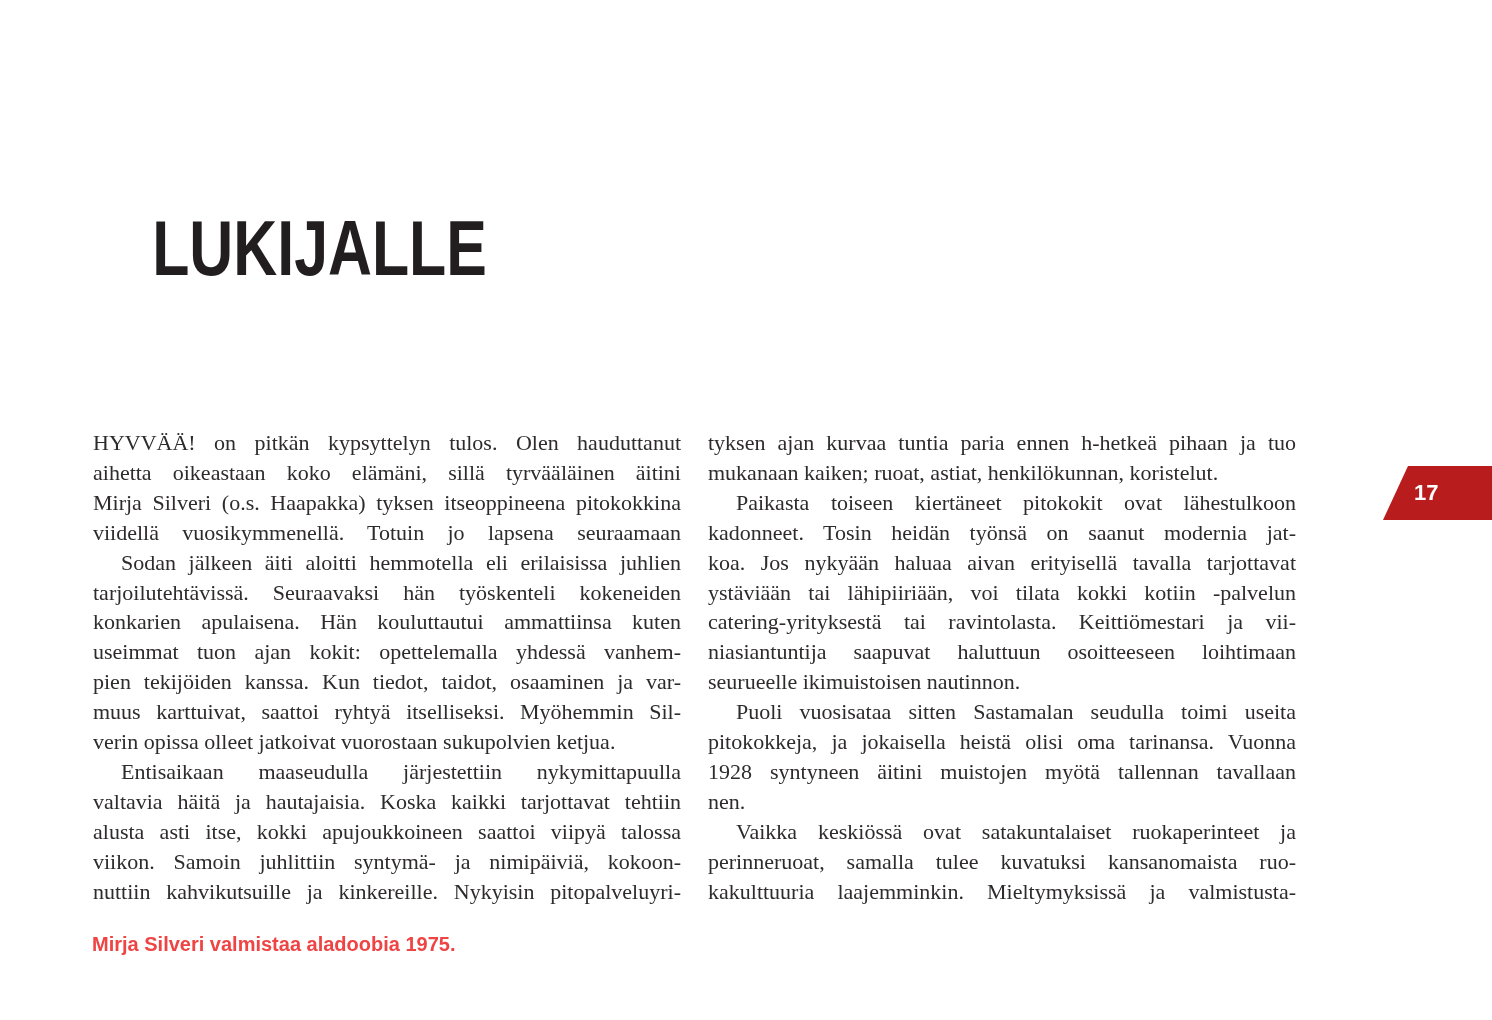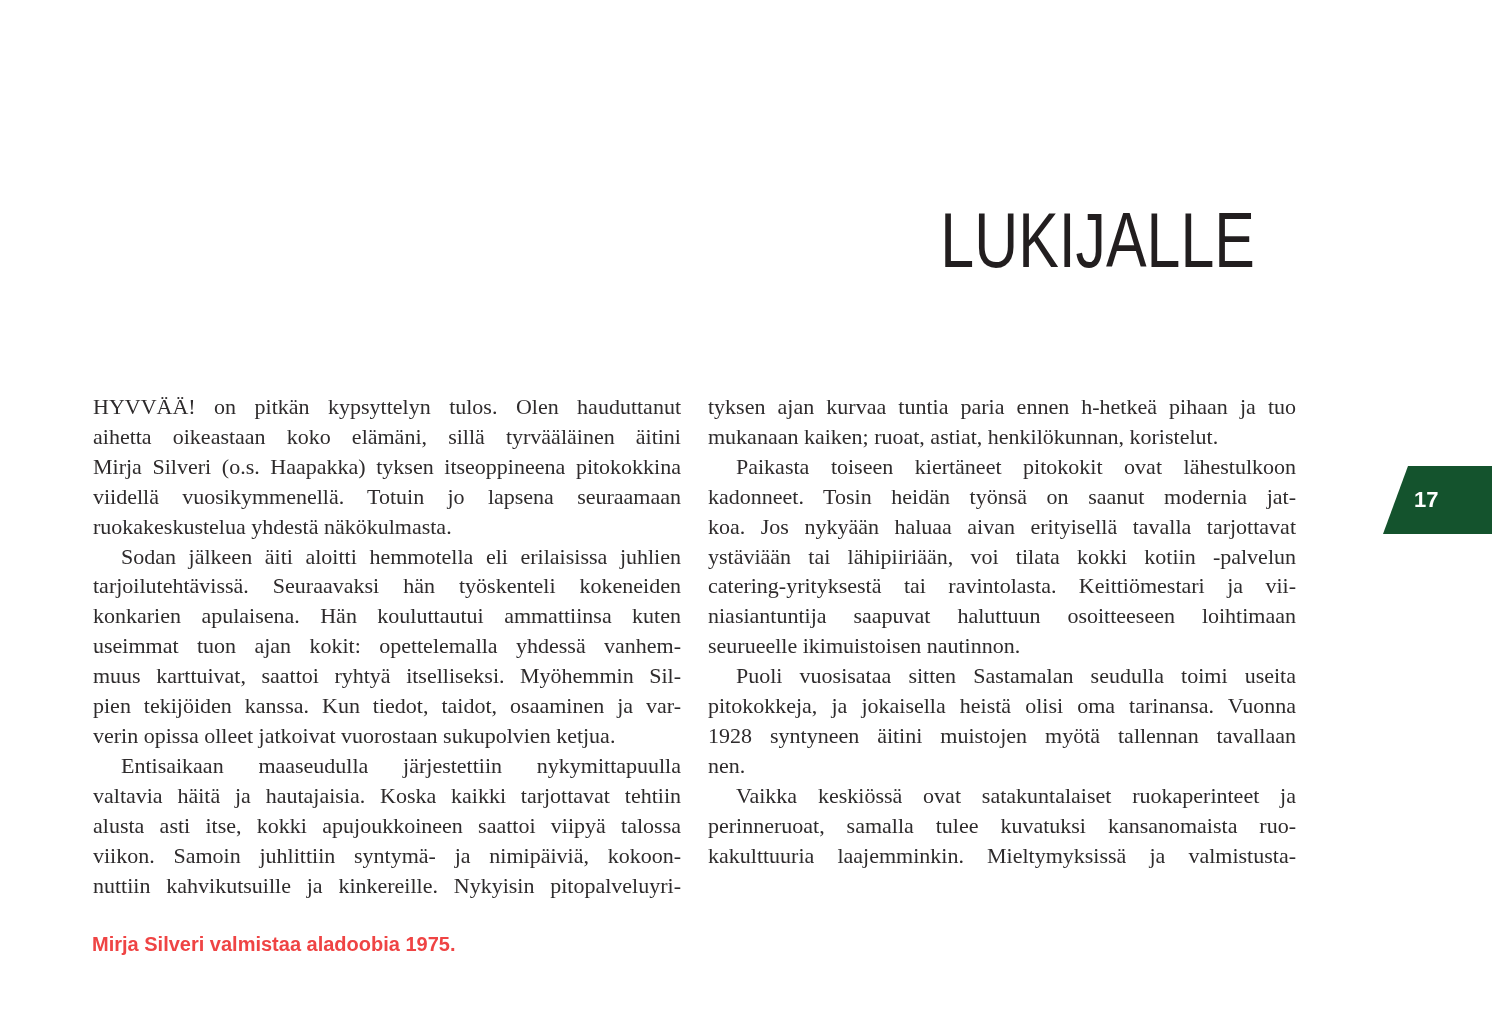--- a/index.html
+++ b/index.html
@@ -11,24 +11,24 @@
   .page {
     position: relative;
     width: 1492px; height: 1020px;
     background: #ffffff;
     font-family: "Liberation Serif", "DejaVu Serif", serif;
   }
   .title {
     position: absolute;
     left: 93px; top: 197px;
     width: 1202px;
-    margin: 4px;
-    text-align: right;
+    margin: 12px;
+    text-align: left;
     font-family: "Liberation Sans", "DejaVu Sans", sans-serif;
-    font-weight: normal;
+    font-weight: bold;
     font-size: 78px;
     line-height: 78px;
     color: #221e1f;
     letter-spacing: 0;
   }
   .title-inner {
     display: inline-block;
     transform: scaleX(0.78);
     transform-origin: center;
     white-space: nowrap;
@@ -38,42 +38,43 @@
     left: 93px; top: 392px;
     width: 1203px;
     display: flex;
     gap: 27px;
   }
   .col {
     width: 588px;
     font-size: 22px;
     line-height: 29.9px;
     color: #2e2b2c;
+    margin-top: 36px;
   }
   .line {
     text-align: justify;
     text-align-last: justify;
     white-space: normal;
   }
   .line.indent { text-indent: 28px; }
   .line.para-end { text-align-last: left; }
   .caption {
     position: absolute;
     left: 92px; top: 931px;
     font-family: "Liberation Sans", "DejaVu Sans", sans-serif;
     font-weight: bold;
     font-size: 20px;
     line-height: 26px;
     color: #ef4444;
   }
   .page-tab {
     position: absolute;
     left: 1383px; top: 466px;
-    width: 109px; height: 68px;
-    background: #14532d;
+    width: 109px; height: 54px;
+    background: #b91c1c;
     clip-path: polygon(25px 0, 100% 0, 100% 100%, 0 100%);
     display: flex;
     align-items: center;
   }
   .page-num {
     font-family: "Liberation Sans", "DejaVu Sans", sans-serif;
     font-weight: bold;
     font-size: 22px;
     color: #ffffff;
     padding-left: 31px;
@@ -85,27 +86,26 @@
 <div class="page">
 
   <h1 class="title"><span class="title-inner">LUKIJALLE</span></h1>
 
   <div class="text-block">
     <div class="col" id="col-left">
         <div class="line">HYVVÄÄ! on pitkän kypsyttelyn tulos. Olen hauduttanut</div>
         <div class="line">aihetta oikeastaan koko elämäni, sillä tyrvääläinen äitini</div>
         <div class="line">Mirja Silveri (o.s. Haapakka) tyksen itseoppineena pitokokkina</div>
         <div class="line">viidellä vuosikymmenellä. Totuin jo lapsena seuraamaan</div>
-        <div class="line para-end">ruokakeskustelua yhdestä näkökulmasta.</div>
         <div class="line indent">Sodan jälkeen äiti aloitti hemmotella eli erilaisissa juhlien</div>
         <div class="line">tarjoilutehtävissä. Seuraavaksi hän työskenteli kokeneiden</div>
         <div class="line">konkarien apulaisena. Hän kouluttautui ammattiinsa kuten</div>
         <div class="line">useimmat tuon ajan kokit: opettelemalla yhdessä vanhem-</div>
+        <div class="line">pien tekijöiden kanssa. Kun tiedot, taidot, osaaminen ja var-</div>
         <div class="line">muus karttuivat, saattoi ryhtyä itselliseksi. Myöhemmin Sil-</div>
-        <div class="line">pien tekijöiden kanssa. Kun tiedot, taidot, osaaminen ja var-</div>
         <div class="line para-end">verin opissa olleet jatkoivat vuorostaan sukupolvien ketjua.</div>
         <div class="line indent">Entisaikaan maaseudulla järjestettiin nykymittapuulla</div>
         <div class="line">valtavia häitä ja hautajaisia. Koska kaikki tarjottavat tehtiin</div>
         <div class="line">alusta asti itse, kokki apujoukkoineen saattoi viipyä talossa</div>
         <div class="line">viikon. Samoin juhlittiin syntymä- ja nimipäiviä, kokoon-</div>
         <div class="line">nuttiin kahvikutsuille ja kinkereille. Nykyisin pitopalveluyri-</div>
       </div>
     <div class="col" id="col-right">
         <div class="line">tyksen ajan kurvaa tuntia paria ennen h-hetkeä pihaan ja tuo</div>
         <div class="line para-end">mukanaan kaiken; ruoat, astiat, henkilökunnan, koristelut.</div>

